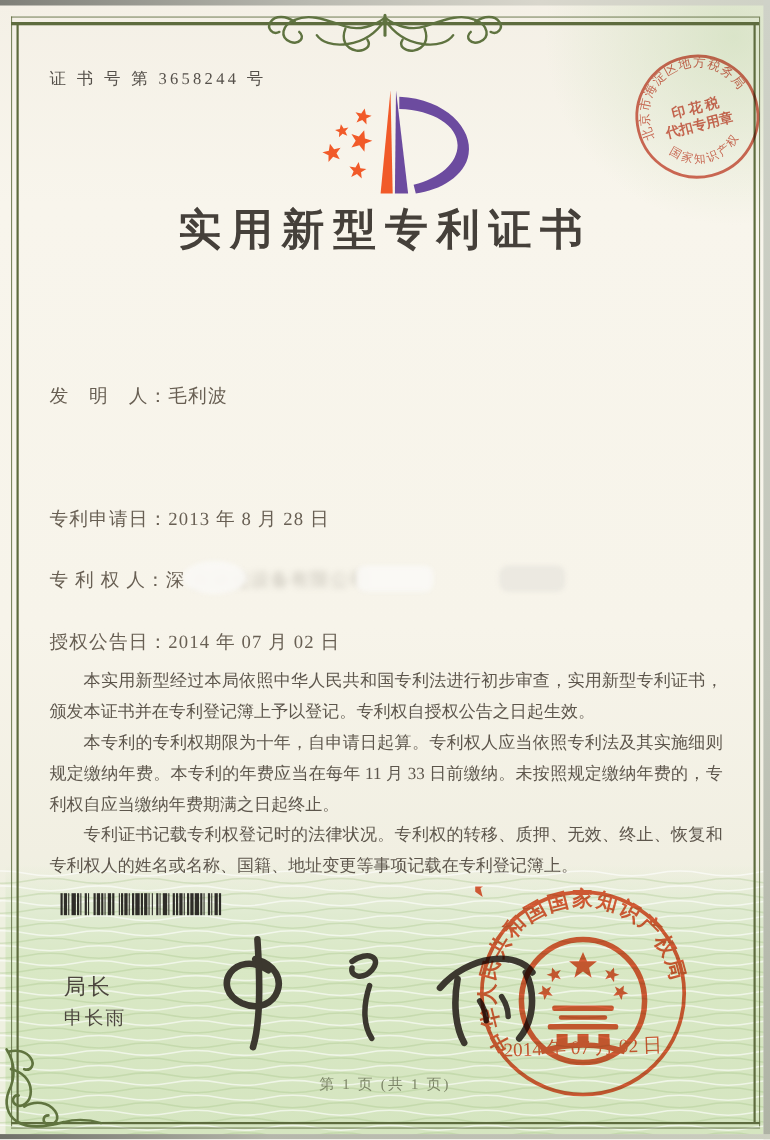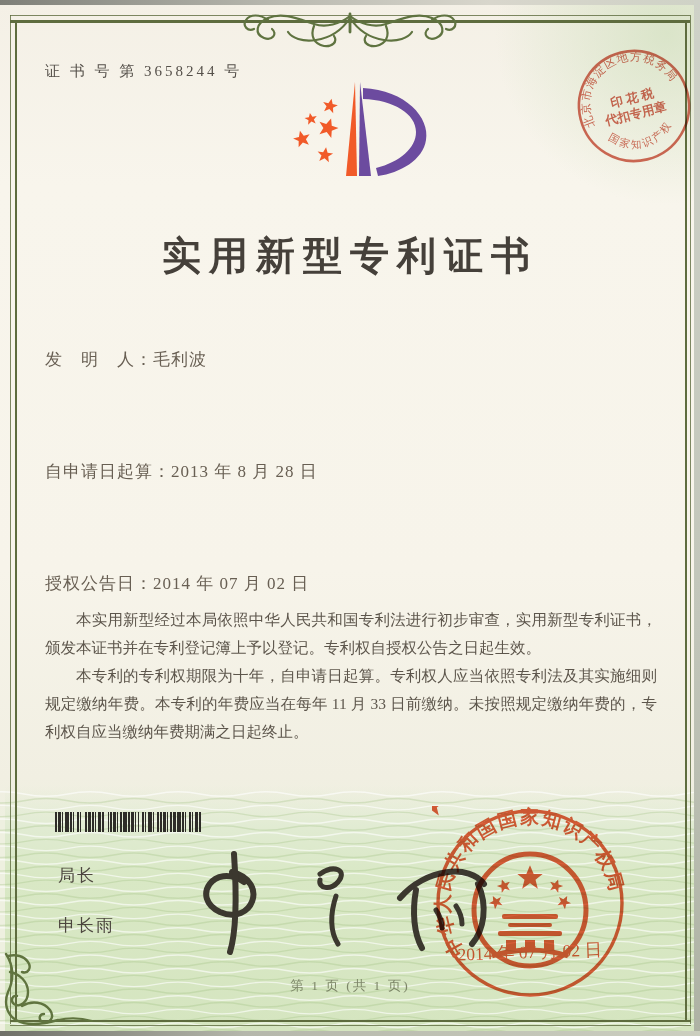--- a/index.html
+++ b/index.html
@@ -31,40 +31,40 @@
 
   
   .bottom-band{position:absolute;left:5px;right:6px;bottom:5px;height:245px;
         background:linear-gradient(180deg,rgba(219,233,204,0) 0,rgba(219,233,204,.75) 45px,#d9e8c5 90px,#d5e5c0 100%);}
   .waves-svg{position:absolute;left:0;bottom:0;width:700px;height:250px;}
 
   .cert-no{position:absolute;left:45px;top:62px;font-size:15px;color:#55504a;
         letter-spacing:3px;}
   .logo{position:absolute;left:278px;top:76px;}
   .title{position:absolute;left:0;top:182px;width:100%;text-align:center;
-        font-size:39px;color:#45403a;letter-spacing:8px;font-weight:600;margin-top:47px;}
+        font-size:39px;color:#45403a;letter-spacing:8px;font-weight:600;}
 
   .field{position:absolute;left:45px;font-size:17px;color:#685f53;letter-spacing:1px;white-space:nowrap;}
   .f0{top:288px;} .f1{top:348px;} .f2{top:404px;} .f3{top:460px;} .f4{top:516px;} .f5{top:572px;}
   .redacted-wrap{display:inline-block;position:relative;vertical-align:bottom;}
   .redacted-text{filter:blur(3px);opacity:.38;color:#7a7468;}
   .blur-blob{position:absolute;border-radius:50%;background:rgba(250,249,245,.92);
         filter:blur(2px);}
   .blob1{left:-8px;top:-6px;width:58px;height:30px;}
   .blob2{left:150px;top:-2px;width:70px;height:24px;border-radius:8px;}
   .blob3{left:280px;top:-2px;width:60px;height:24px;border-radius:8px;background:rgba(232,230,222,.8);}
 
   .body-text{position:absolute;left:45px;top:606px;width:612px;font-size:15.5px;
         line-height:28px;color:#5d564c;text-align:justify;}
   .body-text p{margin:0;text-indent:2em;}
 
   .barcode{position:absolute;left:55px;top:812px;height:20px;display:flex;align-items:stretch;}
   .barcode .b{height:100%;}
 
-  .director-label{position:absolute;left:58px;top:864px;font-size:17px;color:#4c463e;letter-spacing:2px;}
+  .director-label{position:absolute;left:58px;top:884px;font-size:20px;color:#4c463e;letter-spacing:2px;}
   .director-name{position:absolute;left:58px;top:914px;font-size:17px;color:#4c463e;letter-spacing:2px;}
   .signature{position:absolute;left:178px;top:840px;}
 
   .seal{position:absolute;left:432px;top:806px;mix-blend-mode:multiply;opacity:.93;}
   .tax-stamp{position:absolute;left:572px;top:44px;mix-blend-mode:multiply;opacity:.88;}
 
   .footer{position:absolute;left:0;top:977px;width:100%;text-align:center;
         font-size:13.5px;color:#7d8668;letter-spacing:2px;}
   .flourish{position:absolute;left:222px;top:2px;}
   .corner-ornament{position:absolute;left:0px;top:948px;}
@@ -182,26 +182,34 @@
         <textPath href="#taxBot" startOffset="4%">国家知识产权局</textPath>
       </text>
       <text x="62" y="58" text-anchor="middle" font-size="12.5" font-weight="bold">印 花 税</text>
       <text x="62" y="74" text-anchor="middle" font-size="12.5" font-weight="bold">代扣专用章</text>
     </g>
   </svg>
 
   <div class="title">实用新型专利证书</div>
 
   <div class="field f1"><span>发　明　人：</span><span>毛利波</span></div>
-  <div class="field f3"><span>自申请日起算：</span><span>2013 年 8 月 28 日</span></div>
+  <div class="field f3"><span>专利申请日：</span><span>2013 年 8 月 28 日</span></div>
+  <div class="field f4">
+    <span>专 利 权 人：</span><span>深</span>
+    <span class="redacted-wrap">
+      <span class="redacted-text">自动化设备有限公司</span>
+      <span class="blur-blob blob1"></span><span class="blur-blob blob2"></span><span class="blur-blob blob3"></span>
+    </span>
+  </div>
   <div class="field f5"><span>授权公告日：</span><span>2014 年 07 月 02 日</span></div>
 
   <div class="body-text">
     <p>本实用新型经过本局依照中华人民共和国专利法进行初步审查，实用新型专利证书，颁发本证书并在专利登记簿上予以登记。专利权自授权公告之日起生效。</p>
     <p>本专利的专利权期限为十年，自申请日起算。专利权人应当依照专利法及其实施细则规定缴纳年费。本专利的年费应当在每年 11 月 33 日前缴纳。未按照规定缴纳年费的，专利权自应当缴纳年费期满之日起终止。</p>
+    <p>专利证书记载专利权登记时的法律状况。专利权的转移、质押、无效、终止、恢复和专利权人的姓名或名称、国籍、地址变更等事项记载在专利登记簿上。</p>
   </div>
 
   <div class="barcode" id="barcode">
       <div class="b" style="width: 2px; background: rgb(46, 44, 40);"></div>
       <div class="b" style="width: 1px; background: transparent;"></div>
       <div class="b" style="width: 3px; background: rgb(46, 44, 40);"></div>
       <div class="b" style="width: 1px; background: transparent;"></div>
       <div class="b" style="width: 1px; background: rgb(46, 44, 40);"></div>
       <div class="b" style="width: 2px; background: transparent;"></div>
       <div class="b" style="width: 4px; background: rgb(46, 44, 40);"></div>

